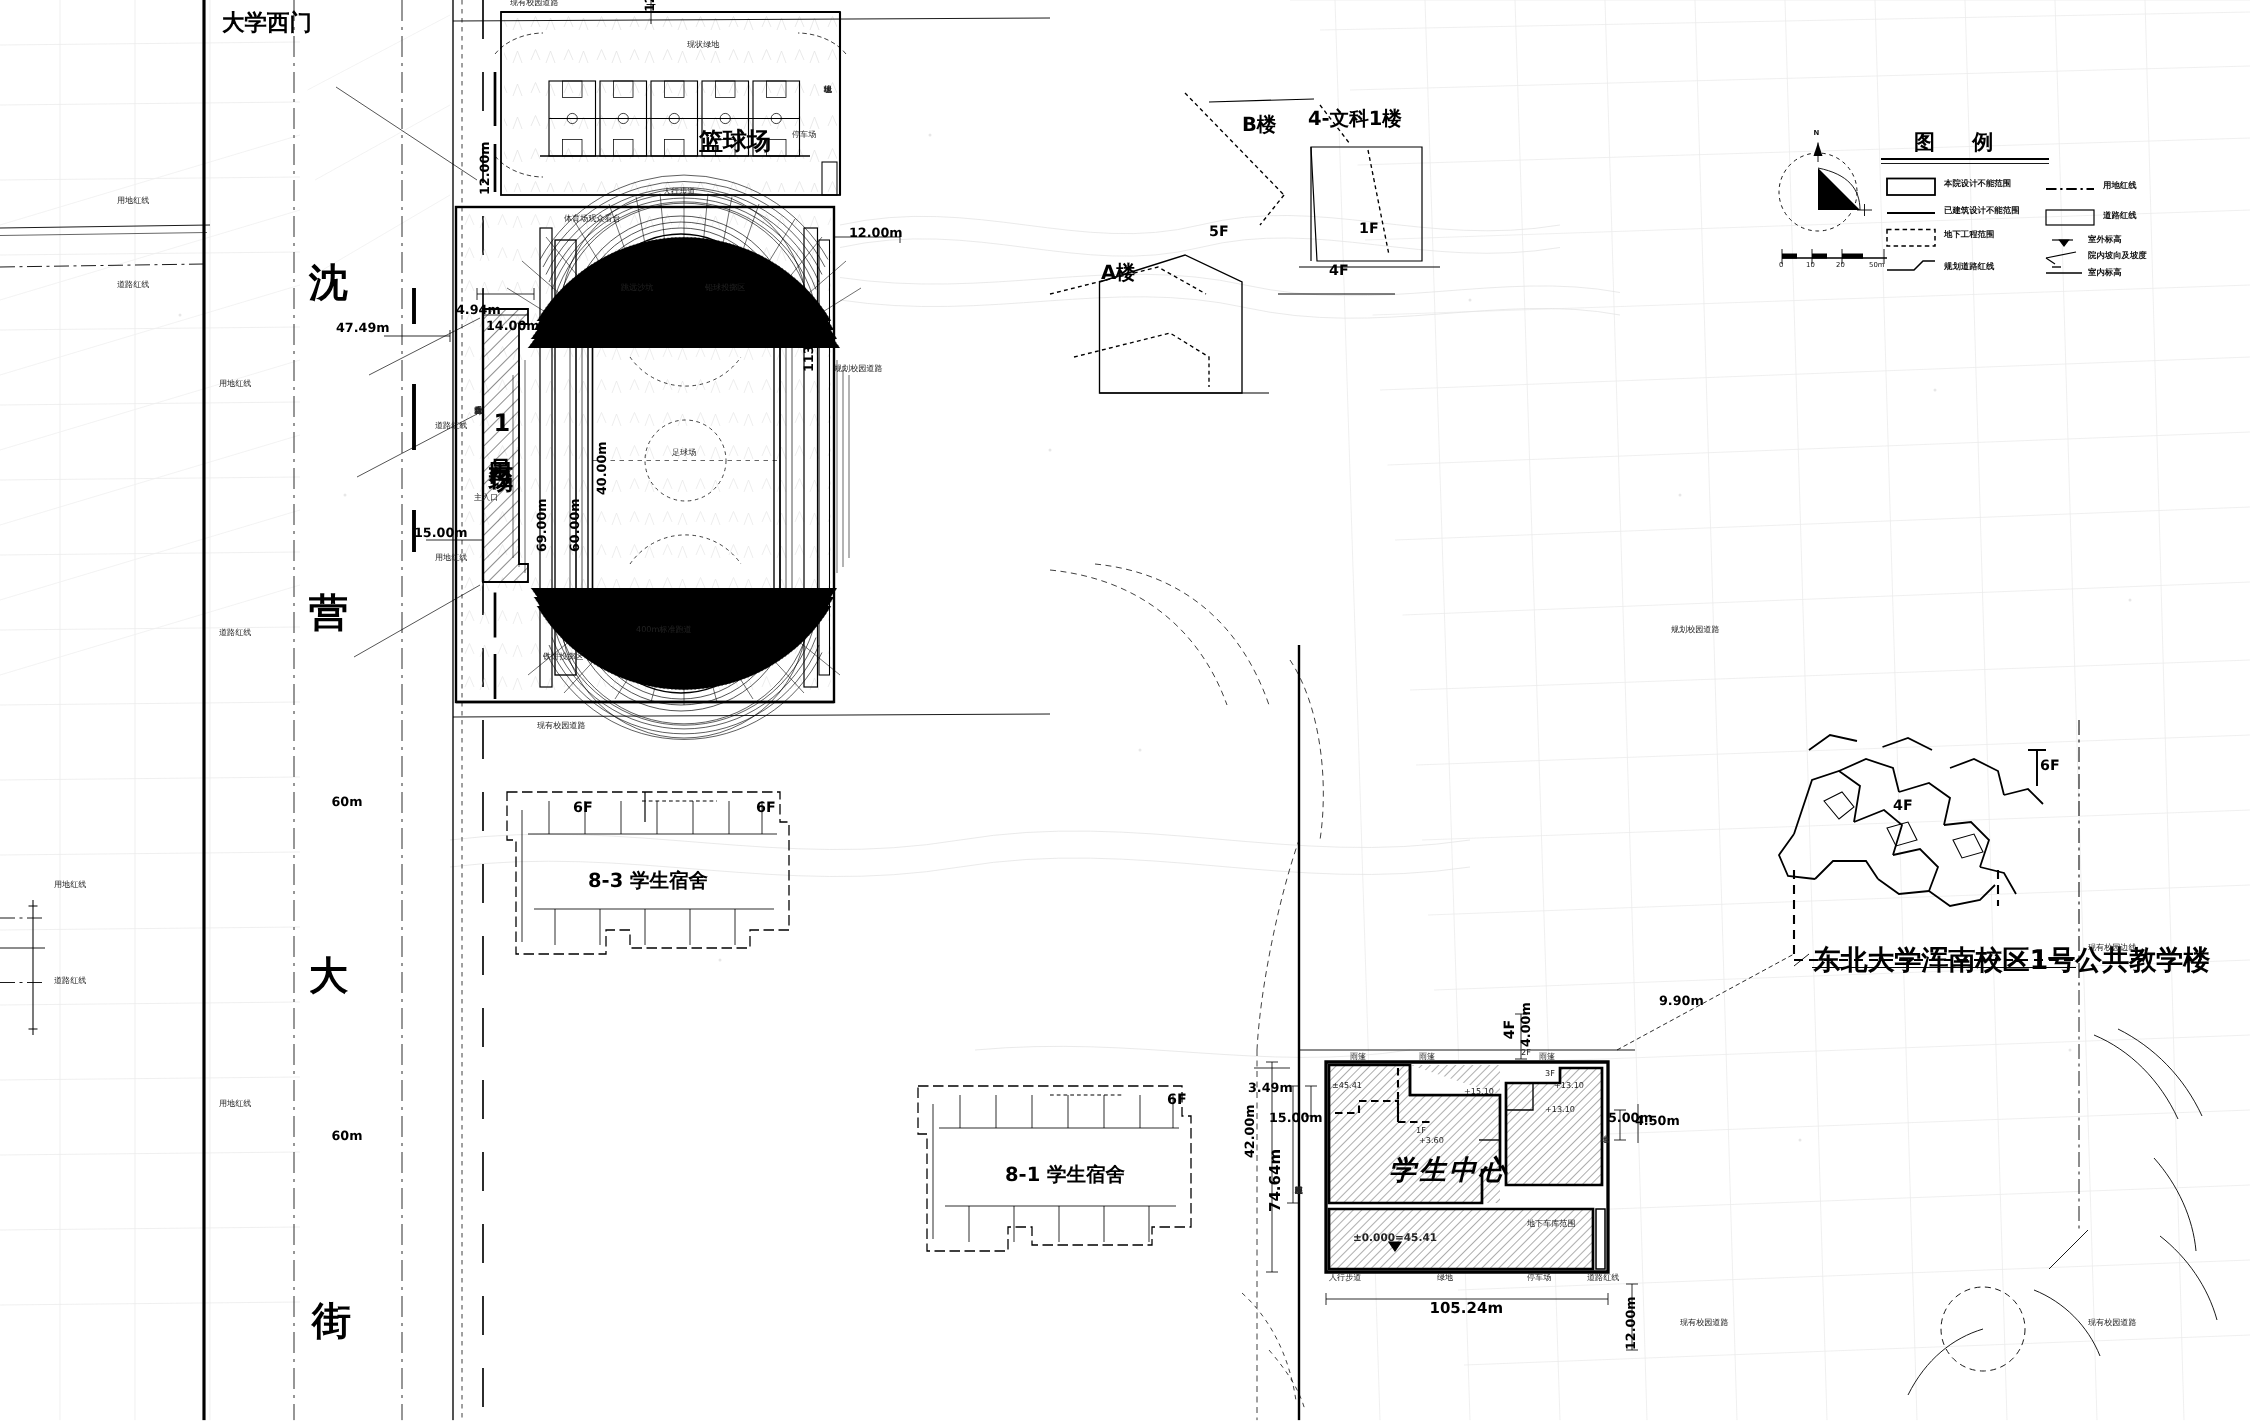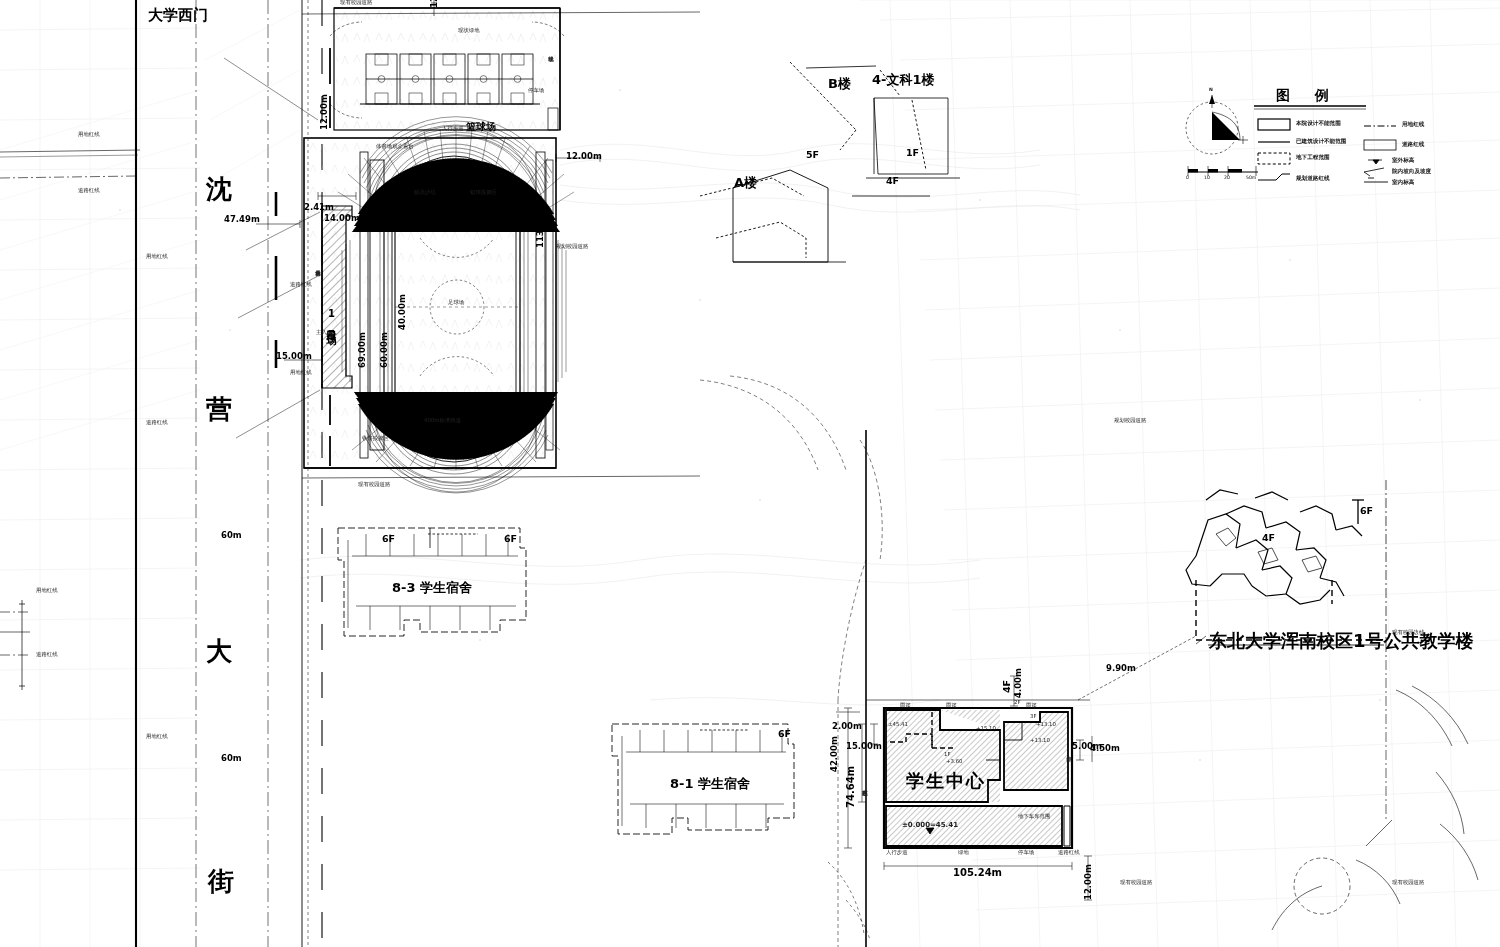--- a/index.html
+++ b/index.html
@@ -7,21 +7,21 @@
        font-family:"DejaVu Sans","Liberation Sans",sans-serif;color:#000;}
   .stage{position:absolute;left:0;top:0;width:1394px;height:947px;background:#fff;}
   svg.layer{position:absolute;left:0;top:0;width:1500px;height:947px;}
 
   
   .lbl{position:absolute;white-space:nowrap;color:#000;line-height:1;}
   .big-street{font-size:26px;font-weight:700;letter-spacing:1px;}
   .gate{font-size:15px;font-weight:600;}
   .bldg-name{font-size:13px;font-weight:700;}
   .bldg-name-lg{font-size:18px;font-weight:700;}
-  .bldg-sm{font-size:10px;font-weight:700;margin-top:36px;}
+  .bldg-sm{font-size:16px;font-weight:700;}
   .floor{font-size:9.5px;font-weight:700;}
   .dim{font-size:8.5px;font-weight:600;}
   .tiny{font-size:5.4px;color:#222;}
   .tiny-v{font-size:5.4px;color:#222;transform-origin:0 0;}
   .legend-title{font-size:14px;font-weight:700;letter-spacing:10px;}
   .legend-txt{font-size:5.6px;font-weight:700;color:#111;}
   .scale-txt{font-size:4.6px;color:#111;}
   .vert{writing-mode:vertical-rl;text-orientation:upright;}
 </style>
 </head>
@@ -672,21 +672,21 @@
   <div class="lbl floor" style="left:906px;top:148px;">1F</div>
   <div class="lbl floor" style="left:886px;top:176px;">4F</div>
 
   <div class="lbl bldg-name" style="left:392px;top:581px;text-align:center;">8-3  学生宿舍</div>
   <div class="lbl floor" style="left:382px;top:534px;">6F</div>
   <div class="lbl floor" style="left:504px;top:534px;">6F</div>
 
   <div class="lbl bldg-name" style="left:670px;top:777px;">8-1  学生宿舍</div>
   <div class="lbl floor" style="left:778px;top:729px;">6F</div>
 
-  <div class="lbl bldg-name-lg" style="left:906px;top:772px;letter-spacing:2px;">学生中心</div>
+  <div class="lbl bldg-name-lg" style="left:926px;top:772px;letter-spacing:2px;font-style:italic;">学生中心</div>
   <div class="lbl floor" style="left:1002px;top:693px;transform:rotate(-90deg);transform-origin:0 0;">4F</div>
 
   <div class="lbl bldg-name-lg" style="left:1209px;top:632px;">东北大学浑南校区1号公共教学楼</div>
   <div class="lbl floor" style="left:1262px;top:533px;">4F</div>
   <div class="lbl floor" style="left:1360px;top:506px;">6F</div>
 
   <div class="lbl legend-title" style="left:1276px;top:88px;">图    例</div>
 
   <div class="lbl legend-txt" style="left:1296px;top:121px;">本院设计不能范围</div>
   <div class="lbl legend-txt" style="left:1296px;top:139px;">已建筑设计不能范围</div>
@@ -702,36 +702,36 @@
   <div class="lbl scale-txt" style="left:1186px;top:176px;">0</div>
   <div class="lbl scale-txt" style="left:1204px;top:176px;">10</div>
   <div class="lbl scale-txt" style="left:1224px;top:176px;">20</div>
   <div class="lbl scale-txt" style="left:1246px;top:176px;">50m</div>
   <div class="lbl scale-txt" style="left:1209px;top:88px;font-weight:700;">N</div>
 
   <div class="lbl dim" style="left:224px;top:215px;">47.49m</div>
   <div class="lbl dim" style="left:276px;top:352px;">15.00m</div>
   <div class="lbl dim" style="left:324px;top:214px;">14.00m</div>
   <div class="lbl dim" style="left:566px;top:152px;">12.00m</div>
-  <div class="lbl dim" style="left:304px;top:203px;">2.41m</div>
+  <div class="lbl dim" style="left:304px;top:203px;">4.94m</div>
   <div class="lbl dim" style="left:320px;top:130px;transform:rotate(-90deg);transform-origin:0 0;">12.00m</div>
   <div class="lbl dim" style="left:536px;top:248px;transform:rotate(-90deg);transform-origin:0 0;">113.61m</div>
   <div class="lbl dim" style="left:358px;top:368px;transform:rotate(-90deg);transform-origin:0 0;">69.00m</div>
   <div class="lbl dim" style="left:380px;top:368px;transform:rotate(-90deg);transform-origin:0 0;">60.00m</div>
   <div class="lbl dim" style="left:398px;top:330px;transform:rotate(-90deg);transform-origin:0 0;">40.00m</div>
   <div class="lbl dim" style="left:430px;top:8px;transform:rotate(-90deg);transform-origin:0 0;">12.00m</div>
 
   <div class="lbl dim" style="left:221px;top:531px;">60m</div>
   <div class="lbl dim" style="left:221px;top:754px;">60m</div>
 
   <div class="lbl dim" style="left:953px;top:868px;font-size:10px;">105.24m</div>
   <div class="lbl dim" style="left:846px;top:808px;font-size:10px;transform:rotate(-90deg);transform-origin:0 0;">74.64m</div>
   <div class="lbl dim" style="left:830px;top:772px;transform:rotate(-90deg);transform-origin:0 0;">42.00m</div>
   <div class="lbl dim" style="left:846px;top:742px;">15.00m</div>
-  <div class="lbl dim" style="left:832px;top:722px;">2.00m</div>
+  <div class="lbl dim" style="left:832px;top:722px;">3.49m</div>
   <div class="lbl dim" style="left:1072px;top:742px;">5.00m</div>
   <div class="lbl dim" style="left:1090px;top:744px;">4.50m</div>
   <div class="lbl dim" style="left:1014px;top:698px;transform:rotate(-90deg);transform-origin:0 0;">4.00m</div>
   <div class="lbl dim" style="left:1084px;top:900px;transform:rotate(-90deg);transform-origin:0 0;">12.00m</div>
   <div class="lbl dim" style="left:1106px;top:664px;">9.90m</div>
 
   <div class="lbl tiny" style="left:902px;top:822px;font-size:7px;font-weight:700;">±0.000=45.41</div>
   <div class="lbl tiny" style="left:888px;top:722px;">±45.41</div>
   <div class="lbl tiny" style="left:976px;top:726px;">+15.10</div>
   <div class="lbl tiny" style="left:1036px;top:722px;">+13.10</div>

